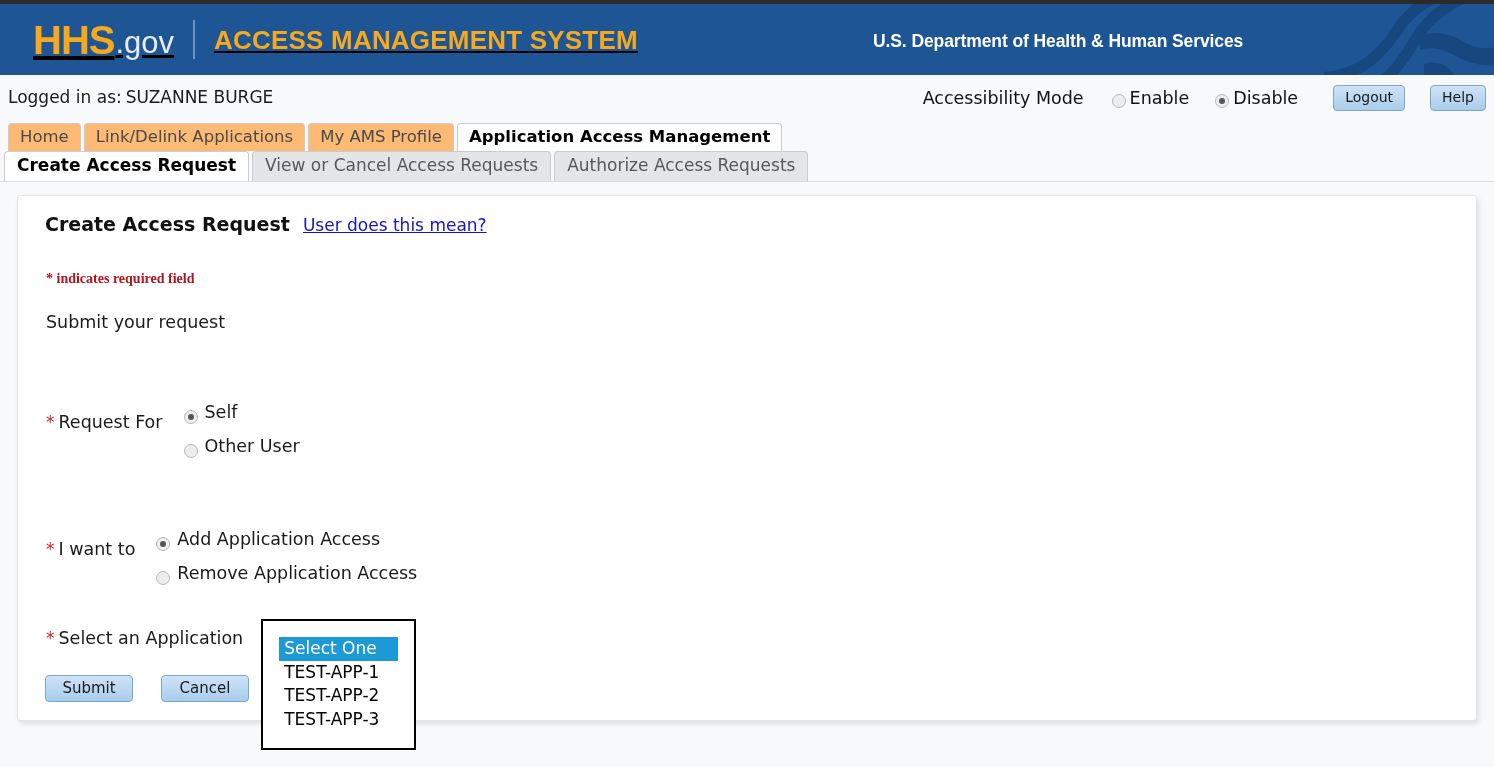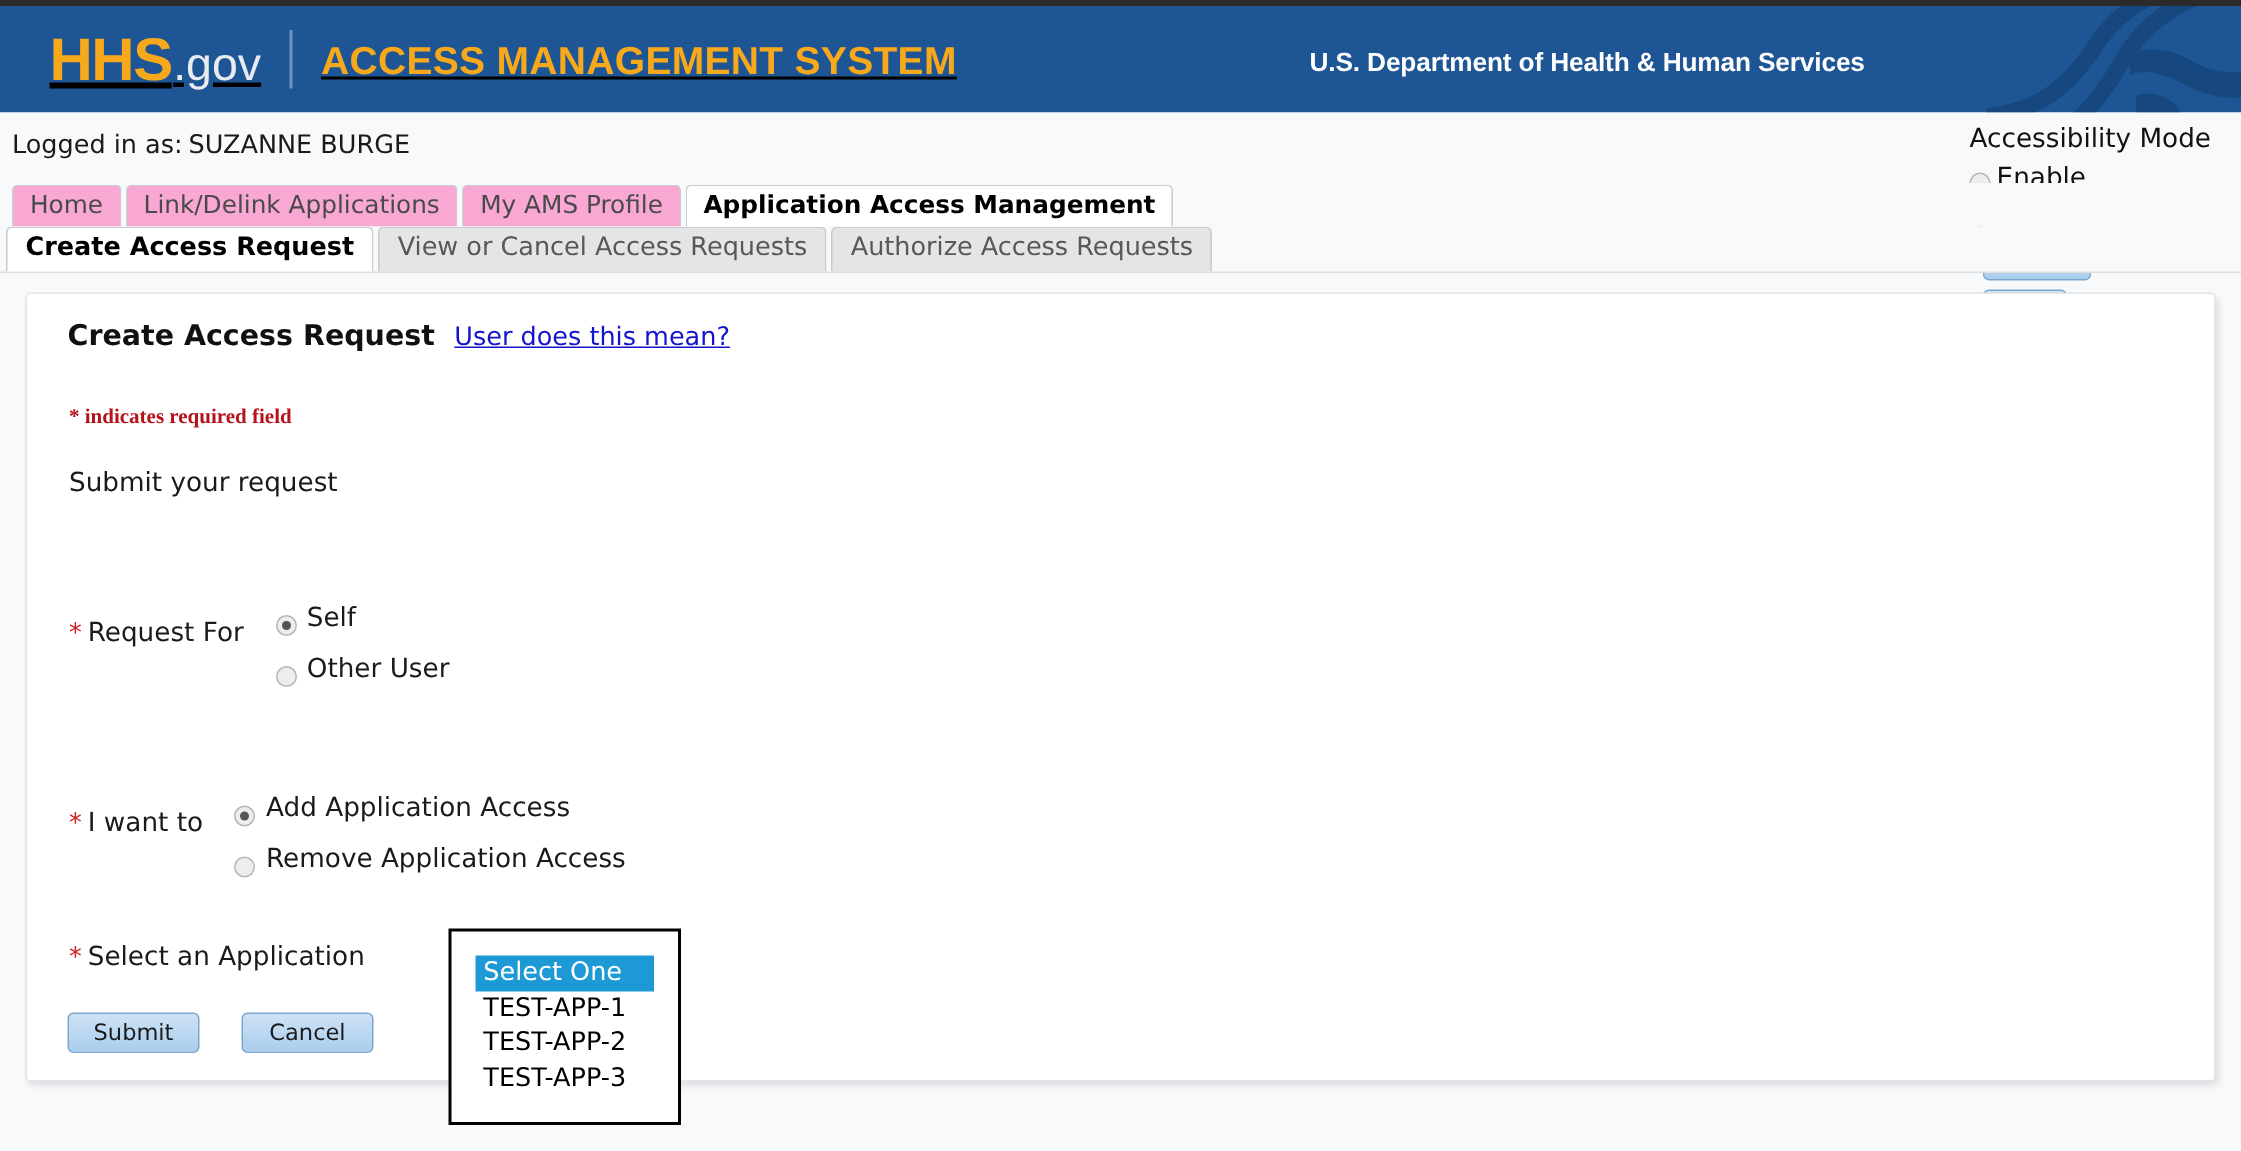--- a/index.html
+++ b/index.html
@@ -102,24 +102,23 @@
     white-space: nowrap;
   }
   .logged-in .liu-label { font-weight: normal; }
   .logged-in .liu-name { margin-left: 4px; }
 
   .access-mode {
     position: absolute;
     right: 8px;
     top: 8px;
     display: flex;
-    align-items: flex-start;
-    gap: 6px;
+    align-items: center;
+    gap: 16px;
     height: 30px;
-    flex-direction: column;
   }
   .am-label {
     font-size: 17.5px;
     color: #111;
     margin-right: 12px;
     white-space: nowrap;
   }
   .radio {
     width: 14px;
     height: 14px;
@@ -164,21 +163,21 @@
     position: relative;
     height: 29px;
     padding-left: 8px;
     display: flex;
     align-items: flex-end;
     background: #f8f9fb;
   }
   .tab {
     font-size: 16.5px;
     color: #4a4a4a;
-    background: #f9a8d4;
+    background: #fdba74;
     border: 1px solid #c9cbce;
     border-bottom: none;
     border-radius: 4px 4px 0 0;
     padding: 2px 11px 3px 11px;
     margin-right: 3px;
     line-height: 1.35;
     cursor: pointer;
     white-space: nowrap;
   }
   .tab.active {
@@ -267,21 +266,21 @@
   }
 
   
   .form-row {
     display: flex;
     align-items: center;
     margin-left: 14px;
   }
   .row-request-for { margin-top: 56px; }
   .row-i-want-to  { margin-top: 59px; }
-  .row-select-app { margin-top: 36px; align-items: flex-start; gap: 38px; }
+  .row-select-app { margin-top: 36px; align-items: flex-start; }
 
   .field-label {
     font-size: 17.5px;
     color: #1a1a1a;
     white-space: nowrap;
   }
   .req-star {
     color: #cc2222;
     font-size: 17px;
     margin-right: 4px;

